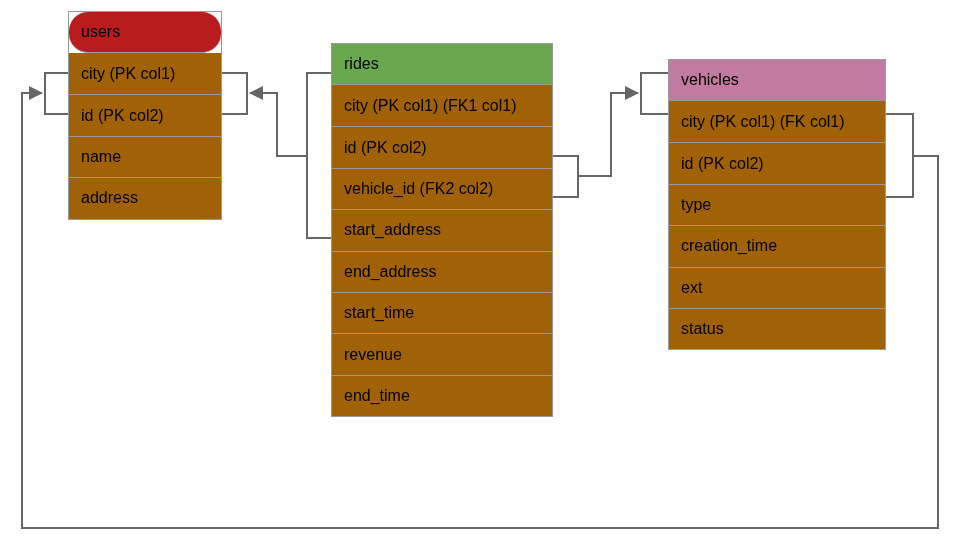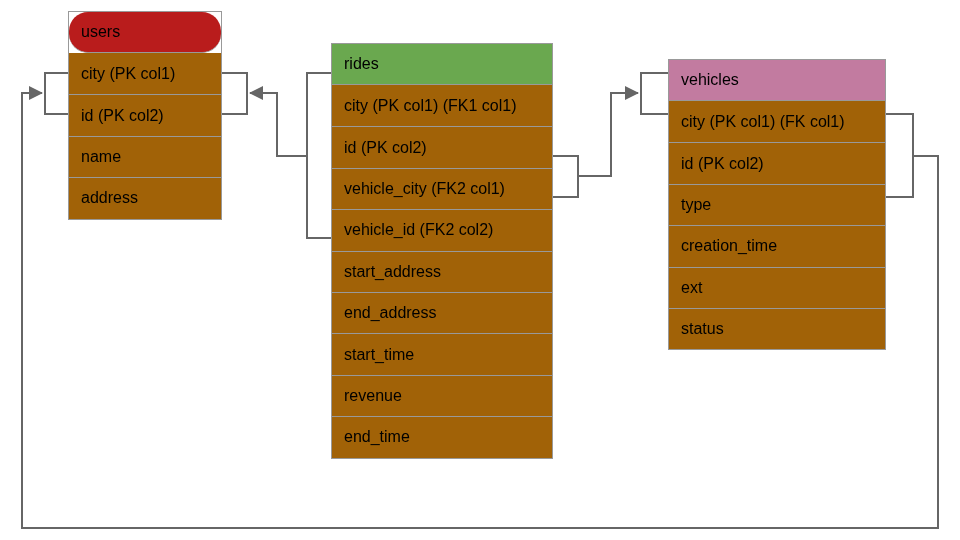--- a/index.html
+++ b/index.html
@@ -74,21 +74,20 @@
     <div class="trow">city (PK col1)</div>
     <div class="trow">id (PK col2)</div>
     <div class="trow">name</div>
     <div class="trow">address</div>
   </div>
 
   <div class="table" style="left:331px;top:11px;width:222px;margin-top:32px;">
     <div class="thead" style="background-color: rgb(106, 168, 79);">rides</div>
     <div class="trow">city (PK col1) (FK1 col1)</div>
     <div class="trow">id (PK col2)</div>
-    <div class="trow">vehicle_city (FK2 col1)</div>
     <div class="trow">vehicle_id (FK2 col2)</div>
     <div class="trow">start_address</div>
     <div class="trow">end_address</div>
     <div class="trow">start_time</div>
     <div class="trow">revenue</div>
     <div class="trow">end_time</div>
   </div>
 
   <div class="table" style="left:668px;top:11px;width:218px;margin-top:48px;">
     <div class="thead" style="background-color: rgb(194, 123, 160);">vehicles</div>

